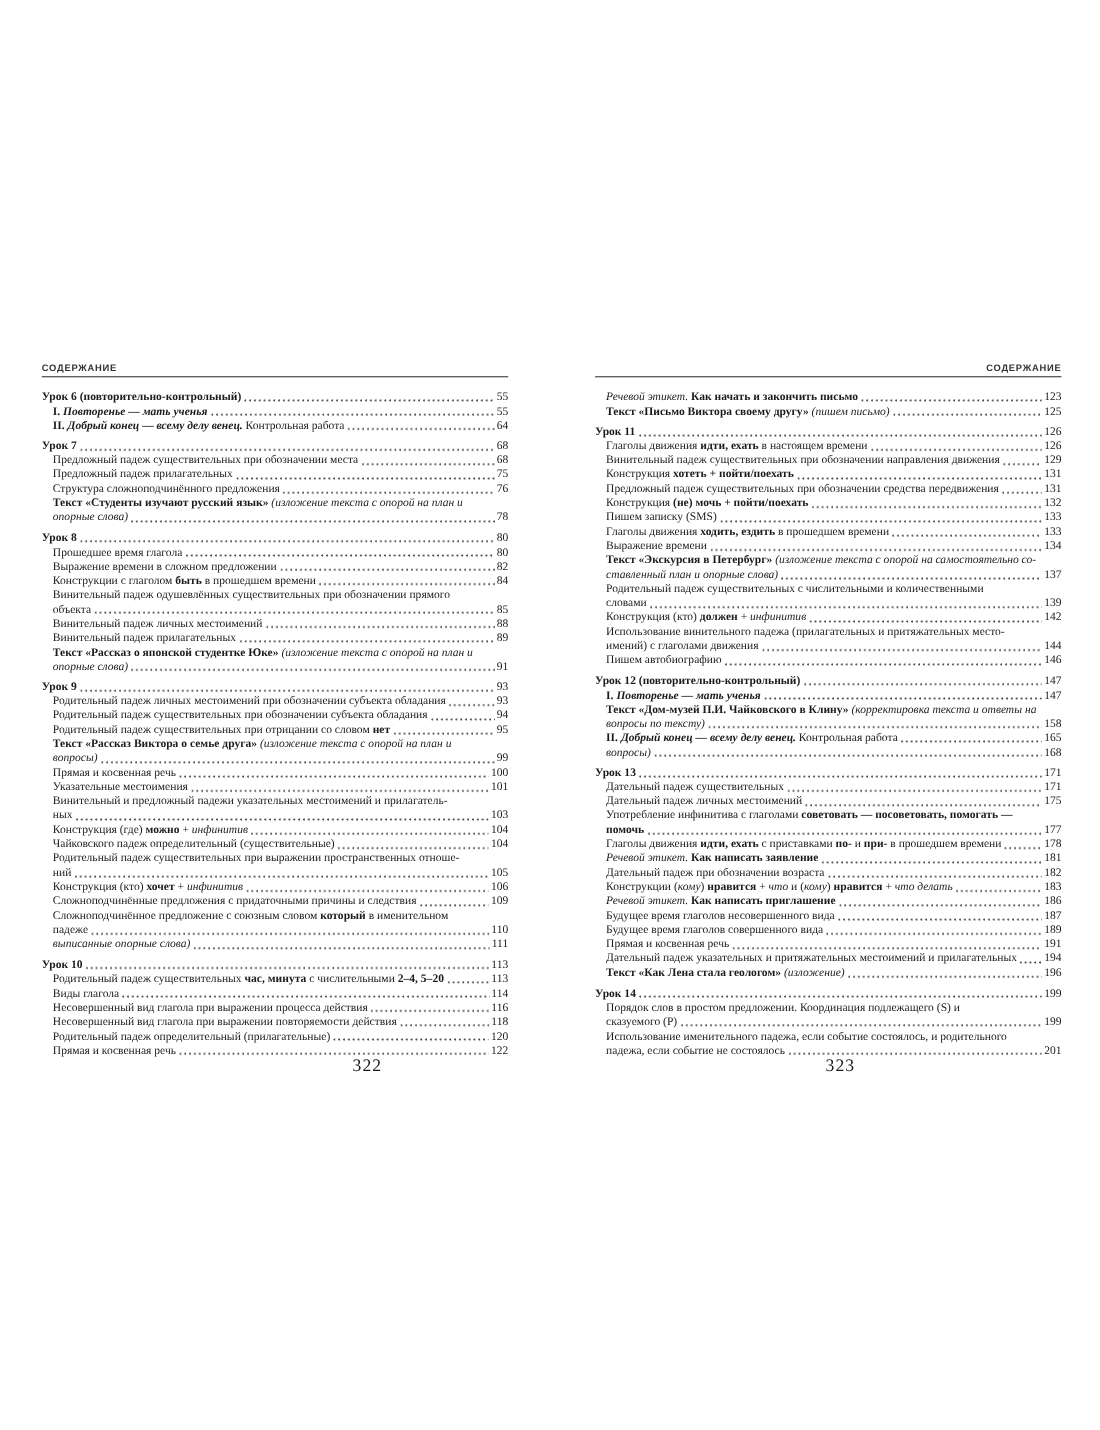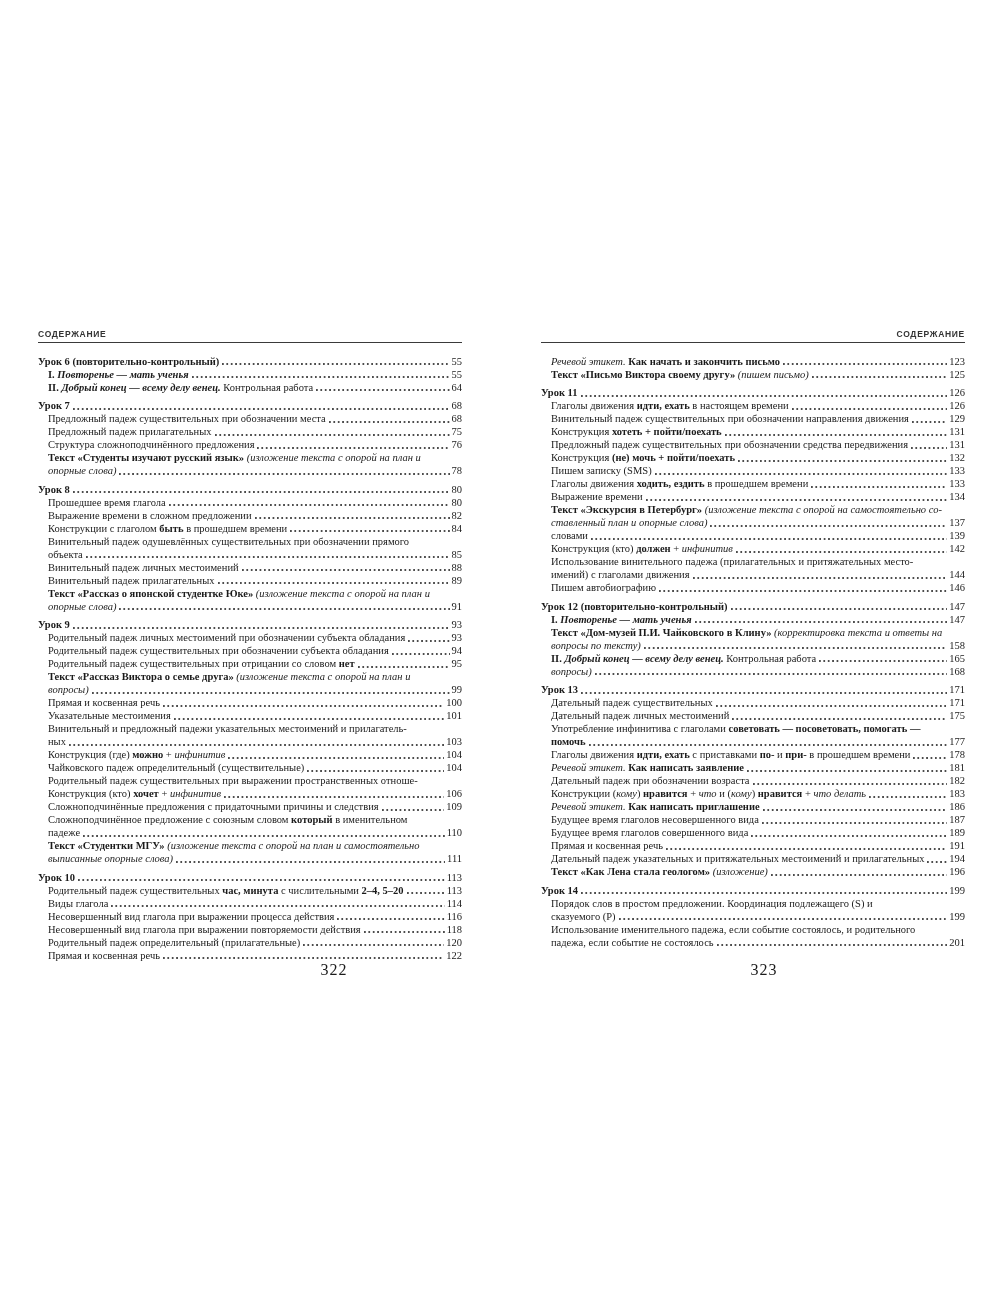--- a/index.html
+++ b/index.html
@@ -240,20 +240,25 @@
           <div class="line">
             <span class="txt"><span>Чайковского падеж определительный (существительные)</span></span>
             <span class="leader"></span>
             <span class="pnum">104</span>
           </div>
         </div>
         <div class="entry">
           <div class="line">
             <span class="txt"><span>Родительный падеж существительных при выражении пространственных отноше-</span></span>
           </div>
+          <div class="line">
+            <span class="txt"><span>ний</span></span>
+            <span class="leader"></span>
+            <span class="pnum">105</span>
+          </div>
         </div>
         <div class="entry">
           <div class="line">
             <span class="txt"><span>Конструкция (кто) </span><span class="b">хочет</span><span> + </span><span class="i">инфинитив</span></span>
             <span class="leader"></span>
             <span class="pnum">106</span>
           </div>
         </div>
         <div class="entry">
           <div class="line">
@@ -266,23 +271,20 @@
           <div class="line">
             <span class="txt"><span>Сложноподчинённое предложение с союзным словом </span><span class="b">который</span><span> в именительном</span></span>
           </div>
           <div class="line">
             <span class="txt"><span>падеже</span></span>
             <span class="leader"></span>
             <span class="pnum">110</span>
           </div>
         </div>
         <div class="entry">
-          <div class="line">
-            <span class="txt"><span class="b">Текст «Студентки МГУ» </span><span class="i">(изложение текста с опорой на план и самостоятельно</span></span>
-          </div>
           <div class="line">
             <span class="txt"><span class="i">выписанные опорные слова)</span></span>
             <span class="leader"></span>
             <span class="pnum">111</span>
           </div>
         </div>
         <div class="entry lesson">
           <div class="line">
             <span class="txt"><span>Урок 10</span></span>
             <span class="leader"></span>
@@ -418,20 +420,23 @@
           <div class="line">
             <span class="txt"><span class="b">Текст «Экскурсия в Петербург» </span><span class="i">(изложение текста с опорой на самостоятельно со-</span></span>
           </div>
           <div class="line">
             <span class="txt"><span class="i">ставленный план и опорные слова)</span></span>
             <span class="leader"></span>
             <span class="pnum">137</span>
           </div>
         </div>
         <div class="entry">
+          <div class="line">
+            <span class="txt"><span>Родительный падеж существительных с числительными и количественными</span></span>
+          </div>
           <div class="line">
             <span class="txt"><span>словами</span></span>
             <span class="leader"></span>
             <span class="pnum">139</span>
           </div>
         </div>
         <div class="entry">
           <div class="line">
             <span class="txt"><span>Конструкция (кто) </span><span class="b">должен</span><span> + </span><span class="i">инфинитив</span></span>
             <span class="leader"></span>

